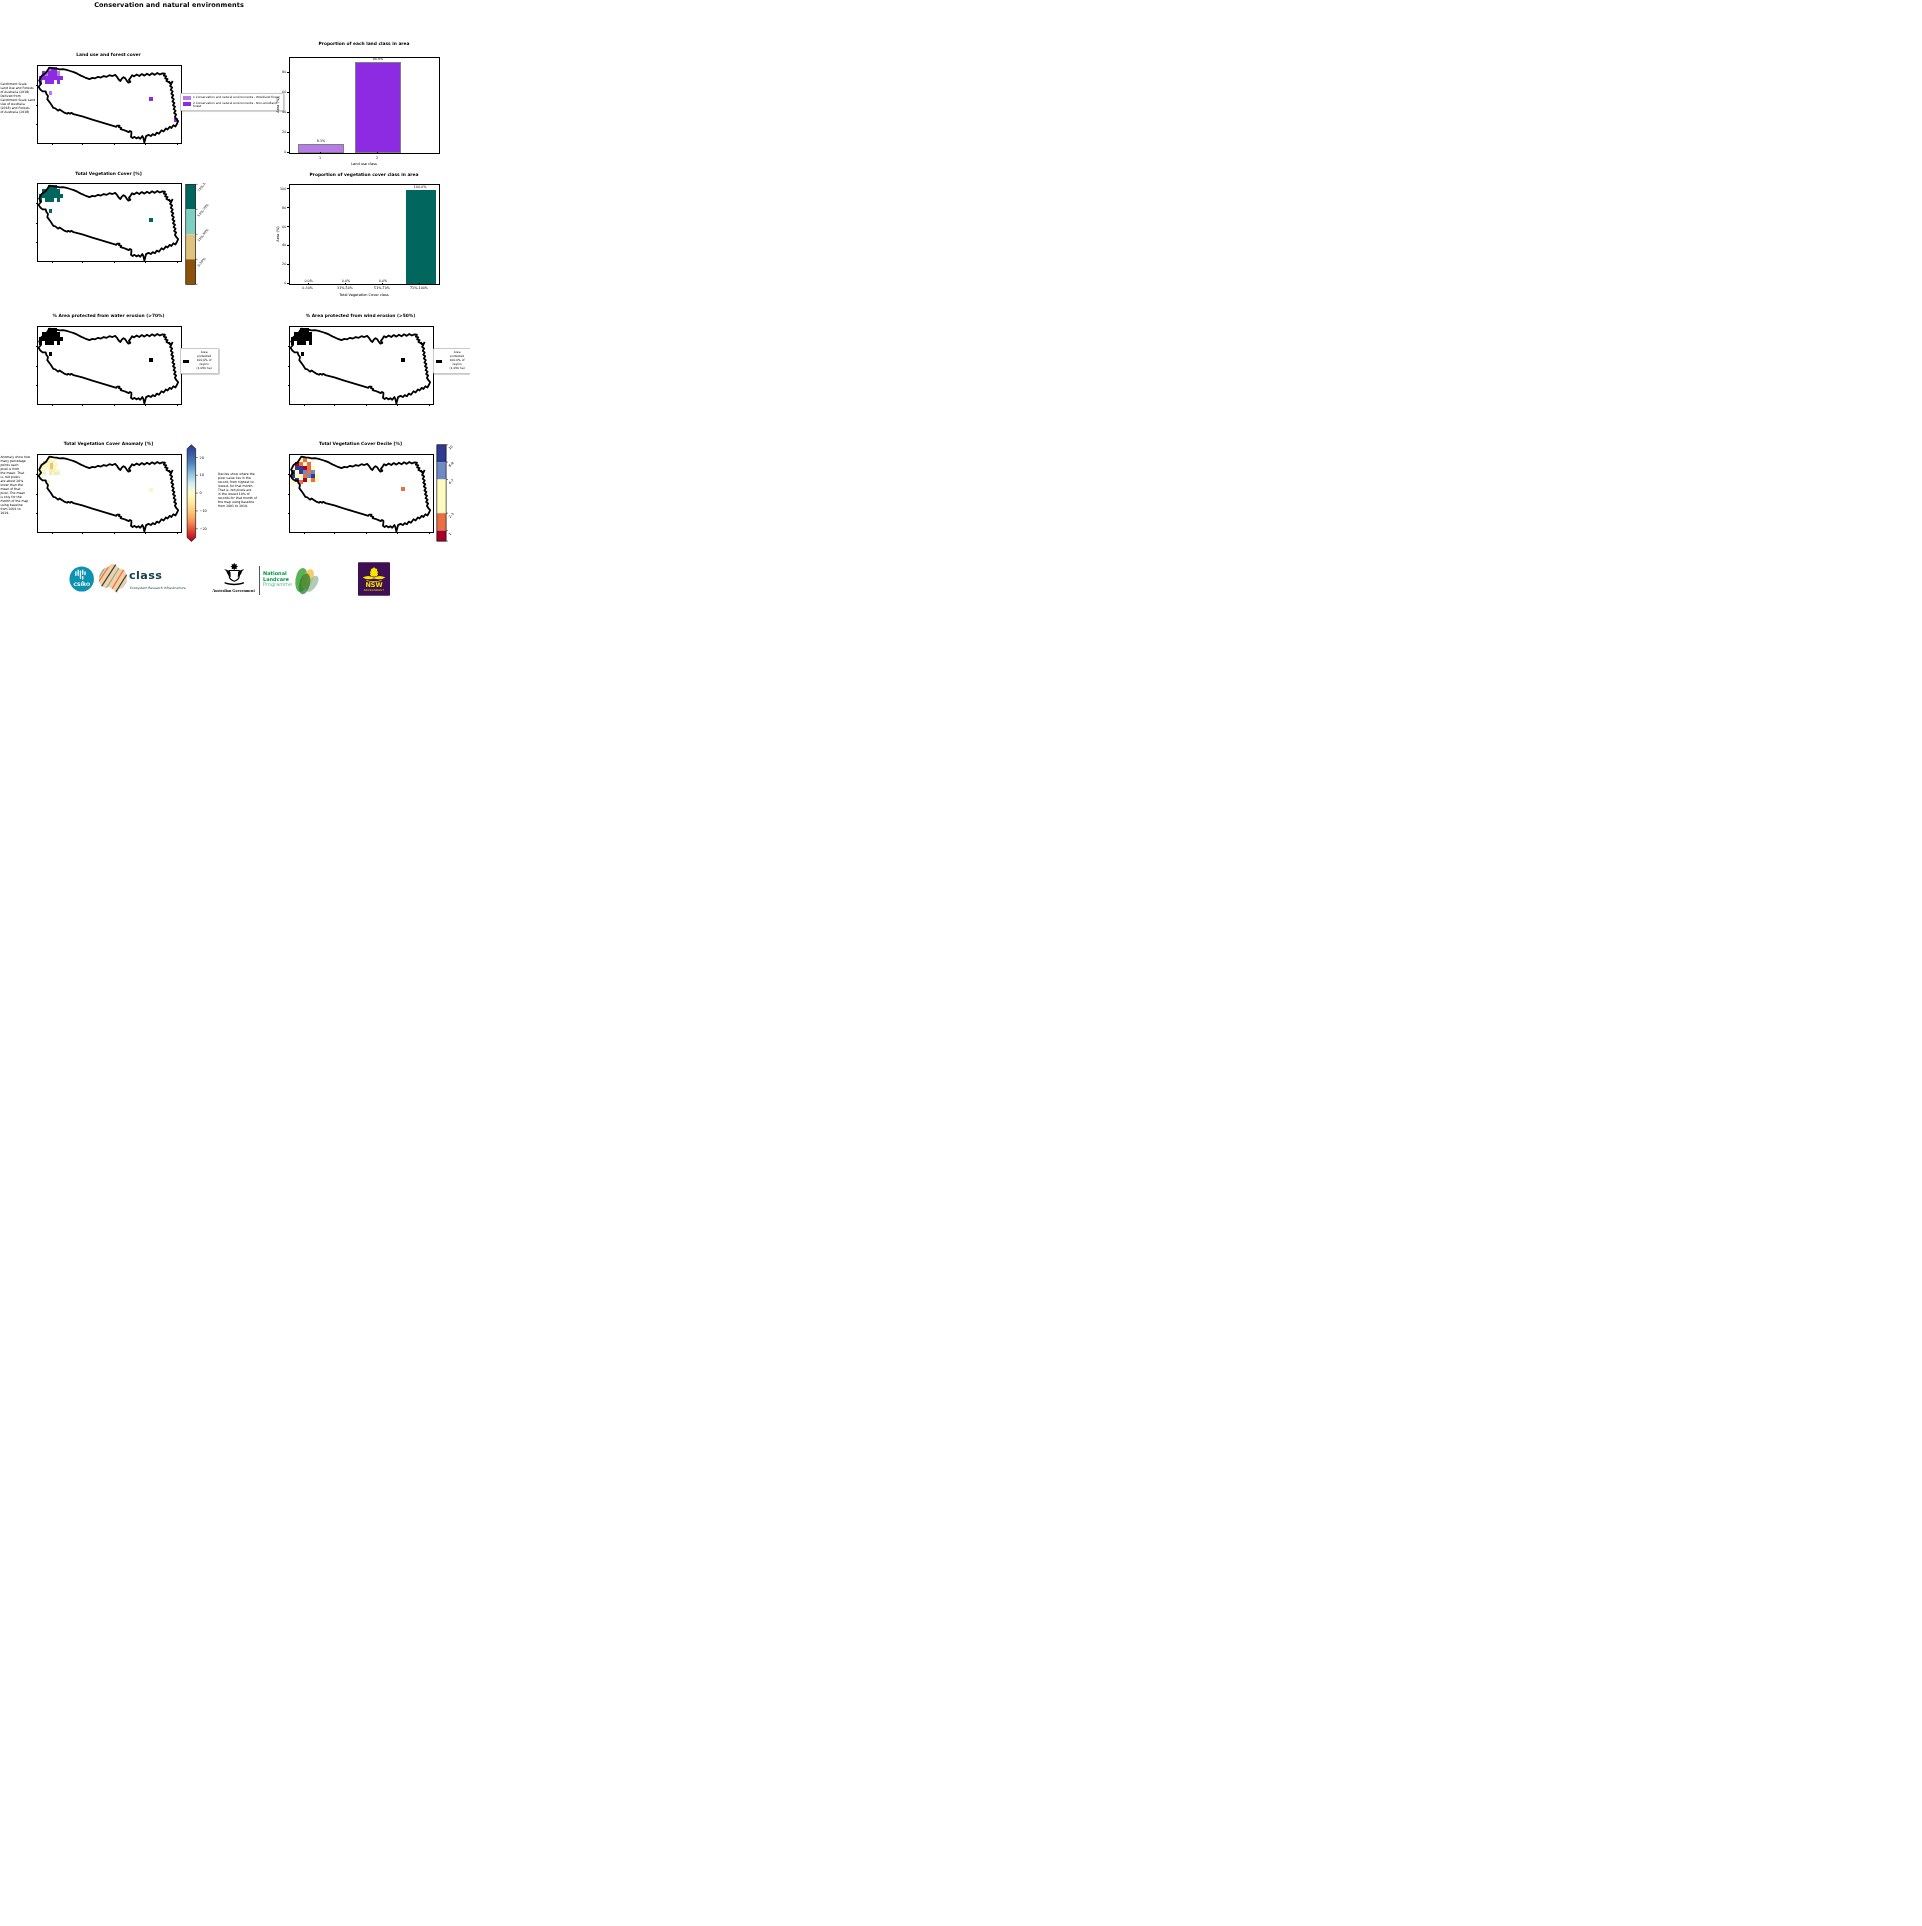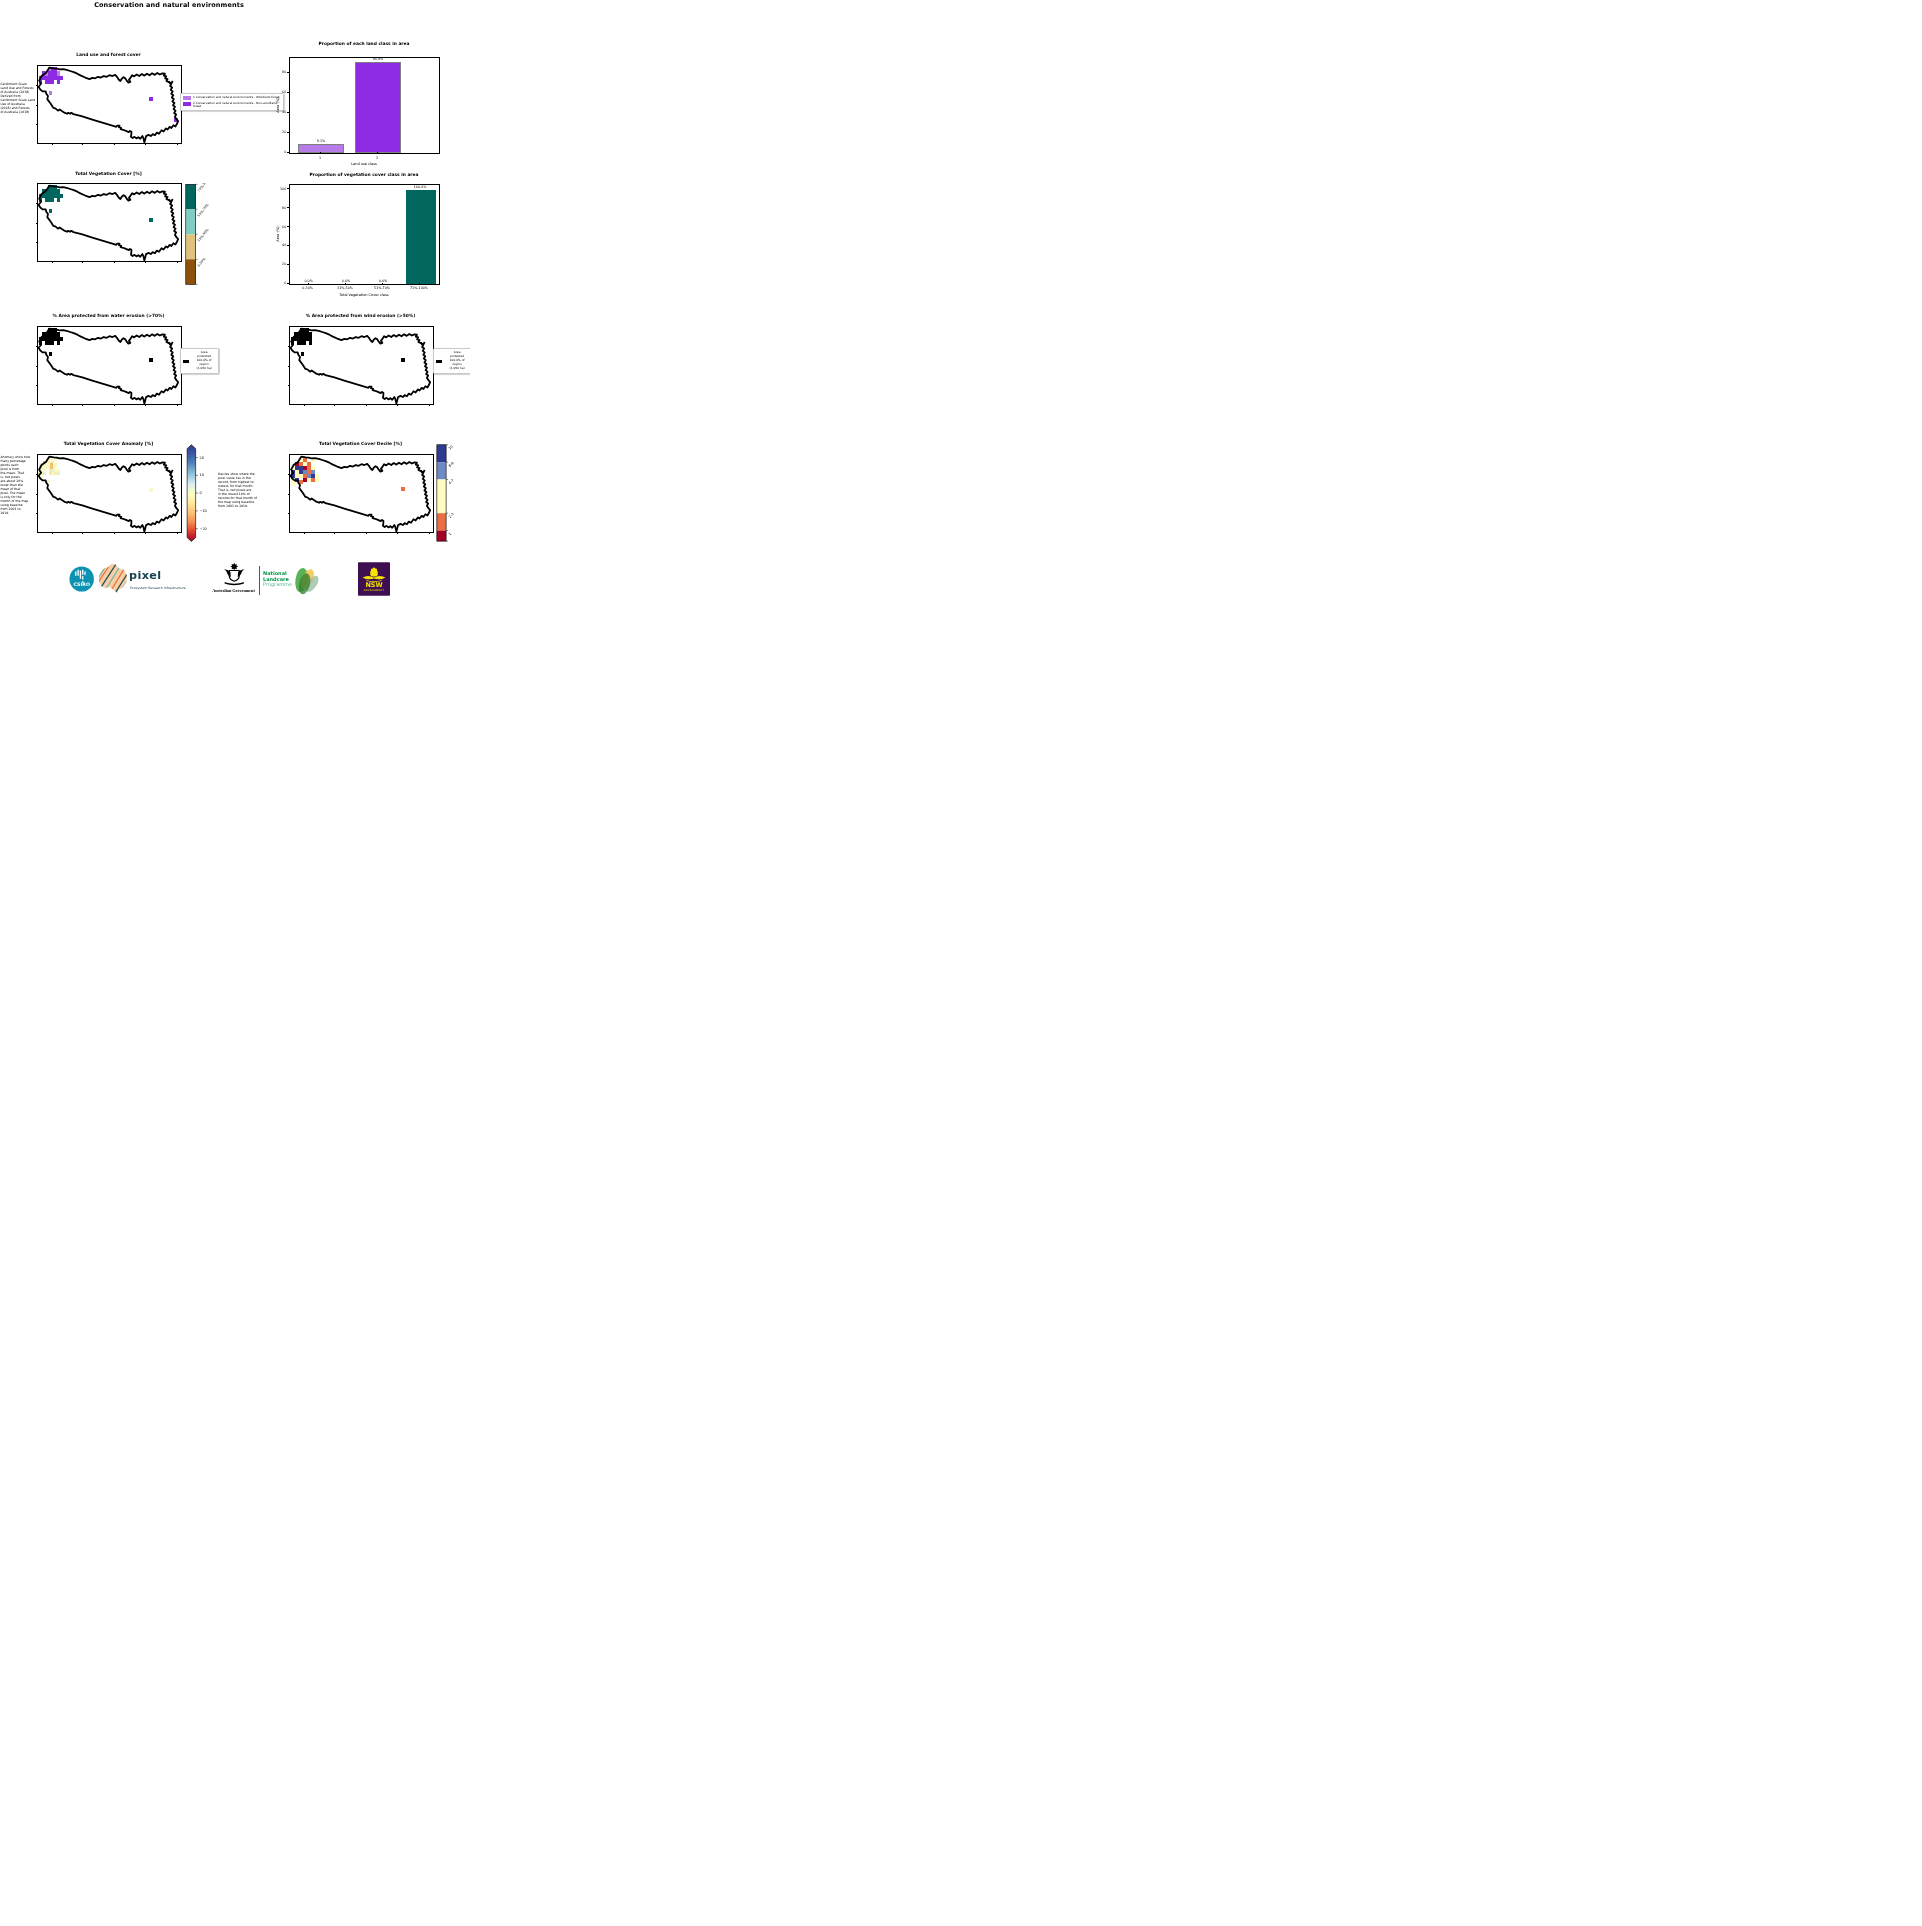--- a/index.html
+++ b/index.html
@@ -518,21 +518,21 @@
         <line x1="4" y1="72" x2="52" y2="-2" stroke="#1d4a55"></line>
         <line x1="14" y1="82" x2="62" y2="4" stroke="#74b3a6"></line>
         <line x1="26" y1="88" x2="72" y2="12" stroke="#e8703f"></line>
         <line x1="38" y1="92" x2="82" y2="22" stroke="#1d4a55"></line>
         <line x1="0" y1="44" x2="30" y2="-4" stroke="#74b3a6"></line>
         <line x1="48" y1="92" x2="88" y2="34" stroke="#74b3a6"></line>
       </g>
     </g>
   </svg>
 </div>
-<div class="abs footer-text-tern" style="left:129px;top:569px;">pixel</div>
+<div class="abs footer-text-tern" style="left:129px;top:569px;">class</div>
 <div class="abs footer-sub-tern" style="left:130px;top:586px;">Ecosystem Research Infrastructure</div>
 
 <div class="abs" style="left:220px;top:562px;">
   <svg width="28.5" height="25.4" viewBox="0 0 74 66" fill="#000">
     <path d="M37,2 l2.2,4.4 4.8,-1.4 -1.4,4.8 4.4,2.2 -4.4,2.2 1.4,4.8 -4.8,-1.4 -2.2,4.4 -2.2,-4.4 -4.8,1.4 1.4,-4.8 -4.4,-2.2 4.4,-2.2 -1.4,-4.8 4.8,1.4 Z"></path>
     <path d="M24,22 h26 v14 c0,8 -6,12 -13,14 c-7,-2 -13,-6 -13,-14 Z" fill="none" stroke="#000" stroke-width="3"></path>
     <path d="M27,26 c-6,-6 -12,-8 -16,-6 c4,1 6,4 7,8 c2,6 6,10 10,11 Z"></path>
     <path d="M47,26 c6,-6 12,-8 16,-6 c-4,1 -6,4 -7,8 c-2,6 -6,10 -10,11 Z"></path>
     <path d="M12,52 c16,6 34,6 50,0 l0,4 c-16,6 -34,6 -50,0 Z"></path>
   </svg>

